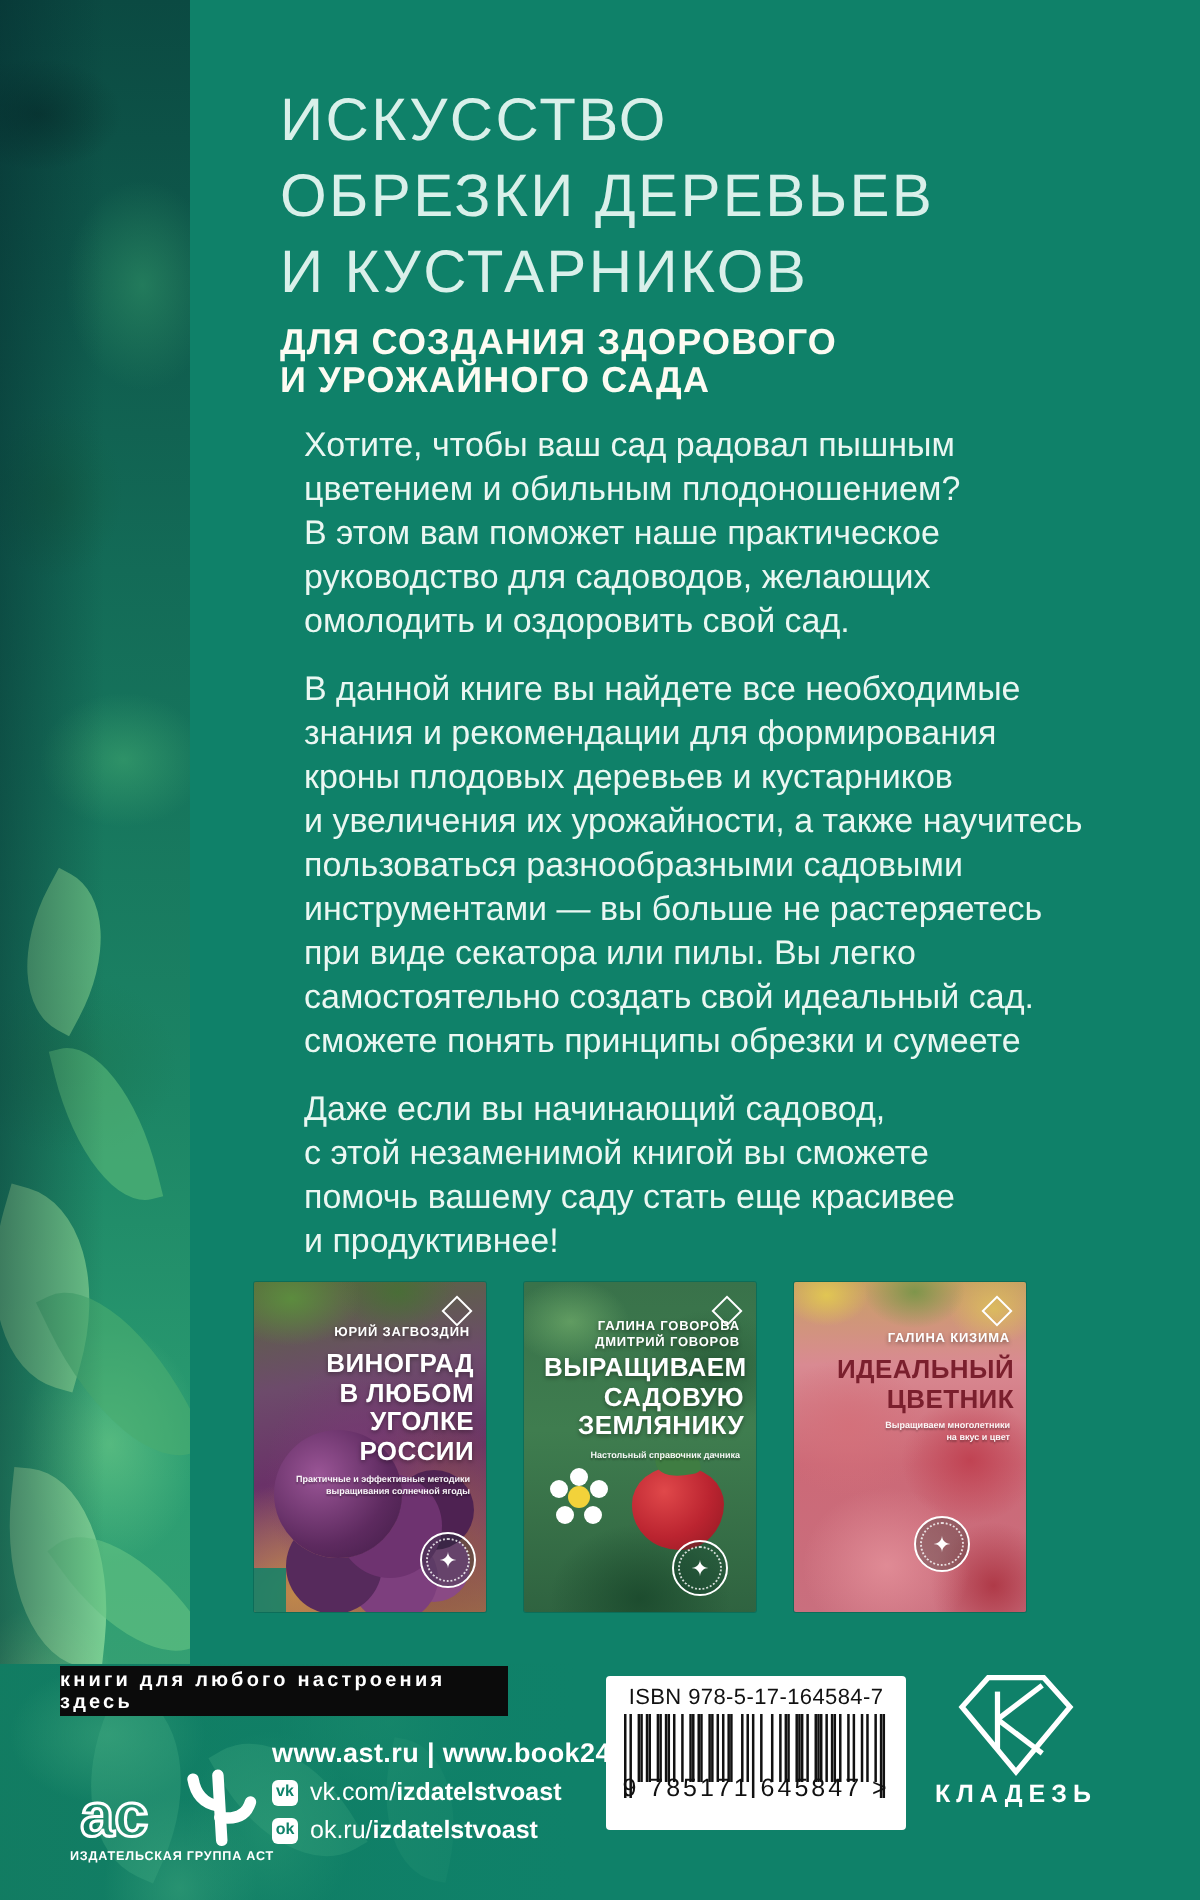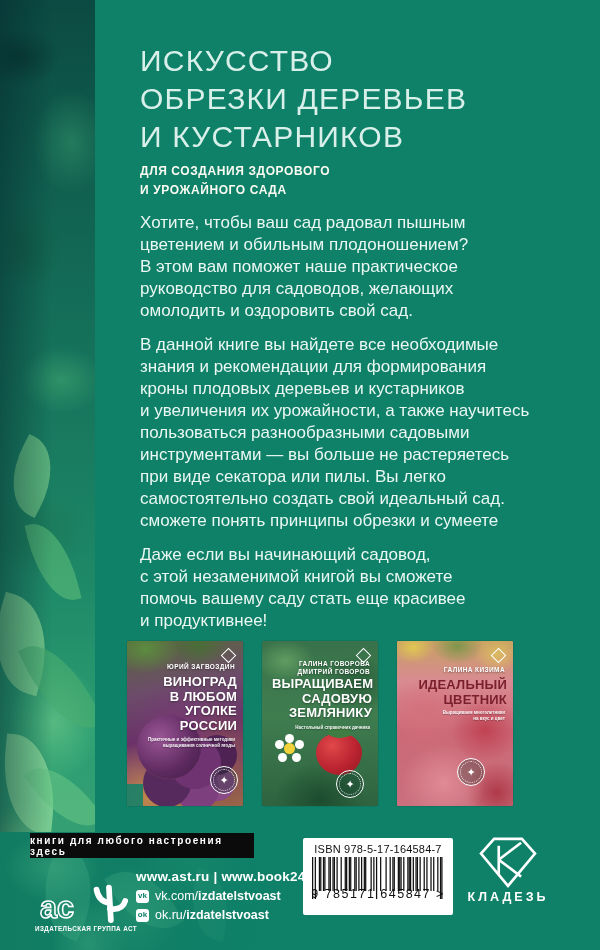--- a/index.html
+++ b/index.html
@@ -40,25 +40,25 @@
       linear-gradient(90deg, rgba(20,120,92,1) 0%, rgba(16,127,102,1) 100%);}
   .bottom-leaves .bleaf{position:absolute;border-radius:0 85% 0 85%;background:rgba(110,205,150,.4);}
   .bottom-leaves .b1{left:40px;top:18px;width:56px;height:84px;transform:rotate(24deg);}
   .bottom-leaves .b2{left:120px;top:30px;width:48px;height:76px;transform:rotate(-30deg);}
   .bottom-leaves .b3{left:190px;top:40px;width:40px;height:66px;transform:rotate(12deg);background:rgba(110,205,150,.28);}
   .bottom-leaves::after{content:"";position:absolute;inset:0;
     background:linear-gradient(90deg, rgba(15,129,105,.45) 0%, rgba(15,129,105,.62) 55%, #0F8169 96%);}
 
   
   .title{position:absolute;left:140px;top:42px;z-index:3;color:#D9F0EA;font-size:30px;line-height:38px;letter-spacing:1.2px;font-weight:normal;}
-  .subtitle{position:absolute;left:140px;top:162px;z-index:3;color:#FCFBF2;font-size:12px;line-height:19px;letter-spacing:.6px;font-weight:bold;}
+  .subtitle{position:absolute;left:140px;top:162px;z-index:3;color:#FCFBF2;font-size:18px;line-height:19px;letter-spacing:.6px;font-weight:bold;}
 
   
   .body-text{position:absolute;left:140px;top:212px;width:420px;z-index:3;color:#EAF7F2;font-size:17px;line-height:22px;}
-  .body-text .para{margin:0 0 12px 0;}
+  .body-text .para{margin:0 0 12px 12px;}
 
   
   .covers-row{position:absolute;left:127px;top:641px;z-index:3;display:flex;gap:19px;text-align:right;}
   .cover{position:relative;width:116px;height:165px;overflow:hidden;border-radius:1px;box-shadow:0 0 0 .5px rgba(0,0,0,.15);}
   .cover .art{position:absolute;inset:0;}
   .c1 .art{background:
       radial-gradient(50px 34px at 16% 5%, rgba(92,142,62,.95), transparent 70%),
       radial-gradient(42px 30px at 62% 3%, rgba(70,112,52,.85), transparent 70%),
       radial-gradient(62px 82px at 45% 60%, rgba(122,58,118,.9), transparent 75%),
       radial-gradient(72px 92px at 78% 80%, rgba(150,92,62,.8), transparent 75%),

